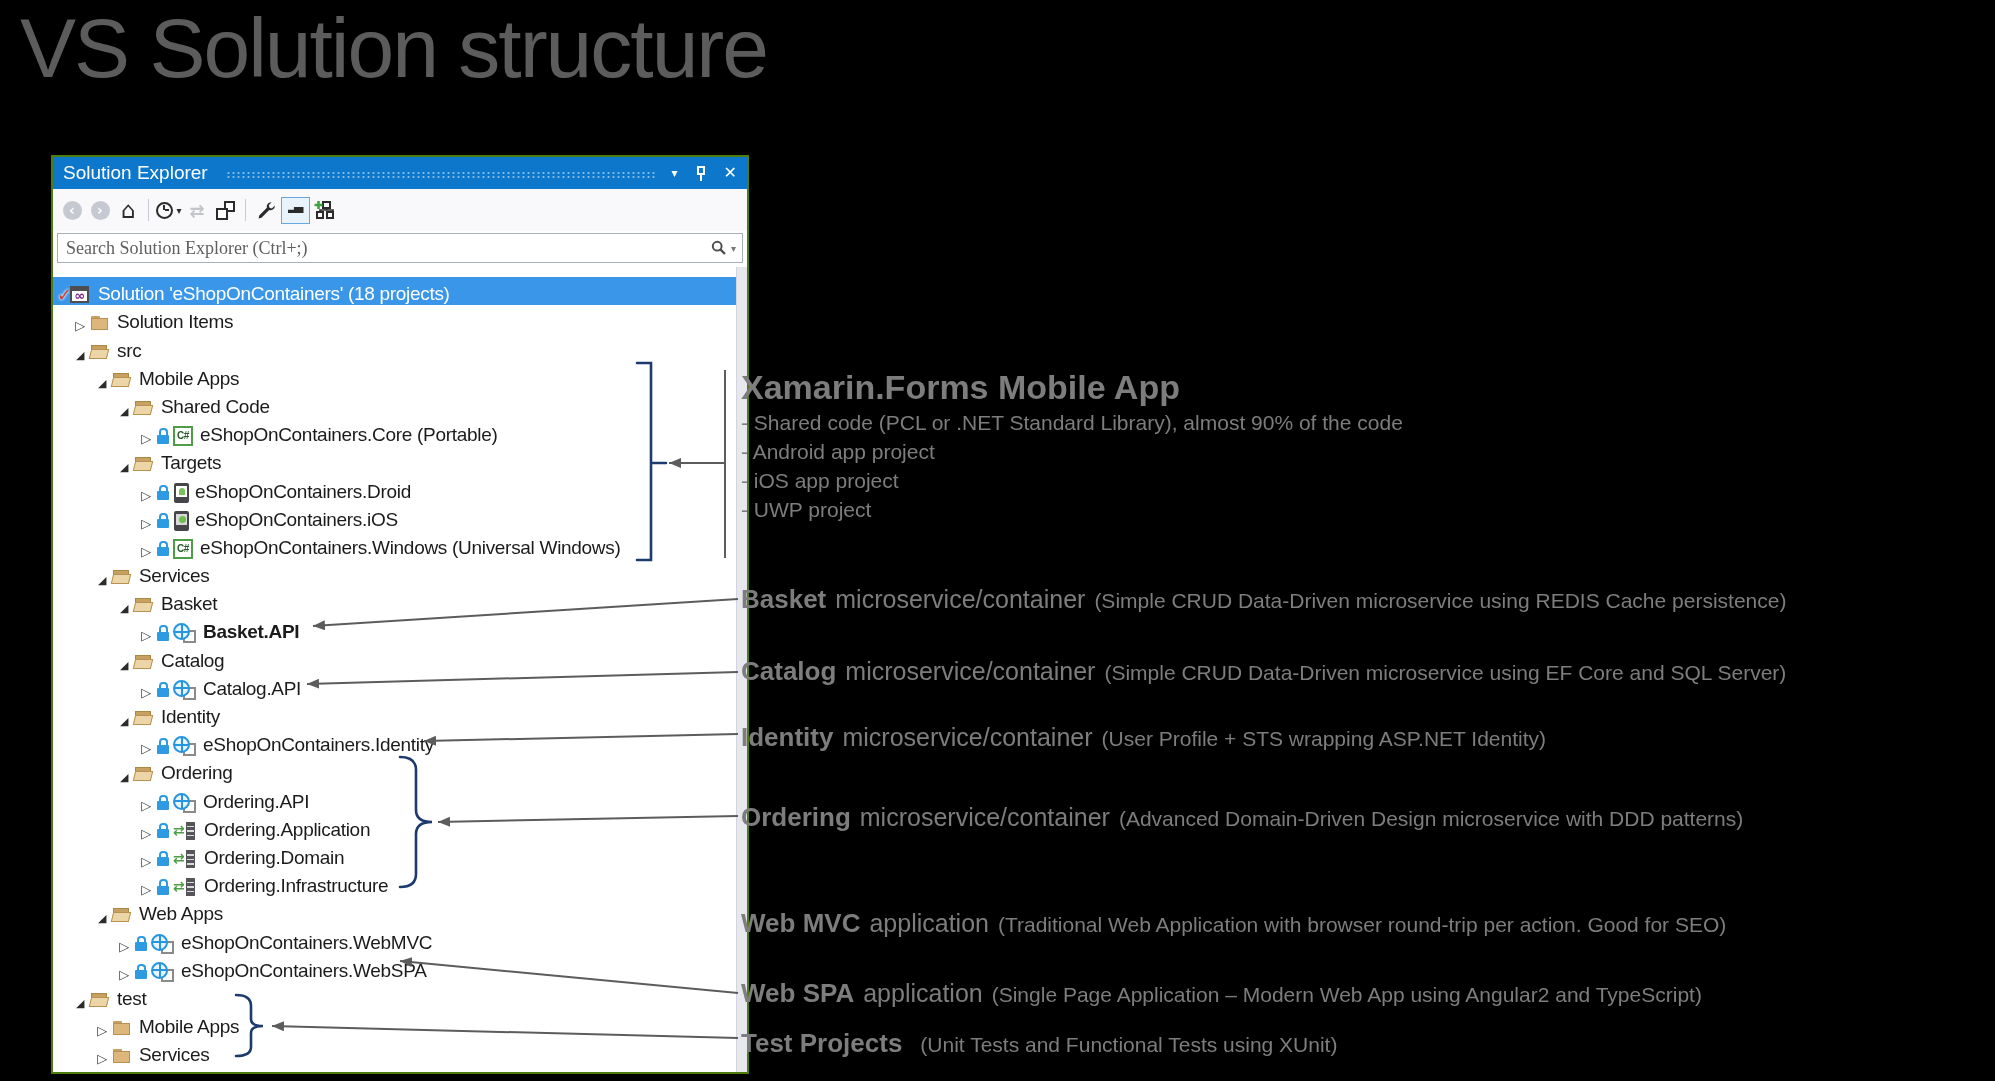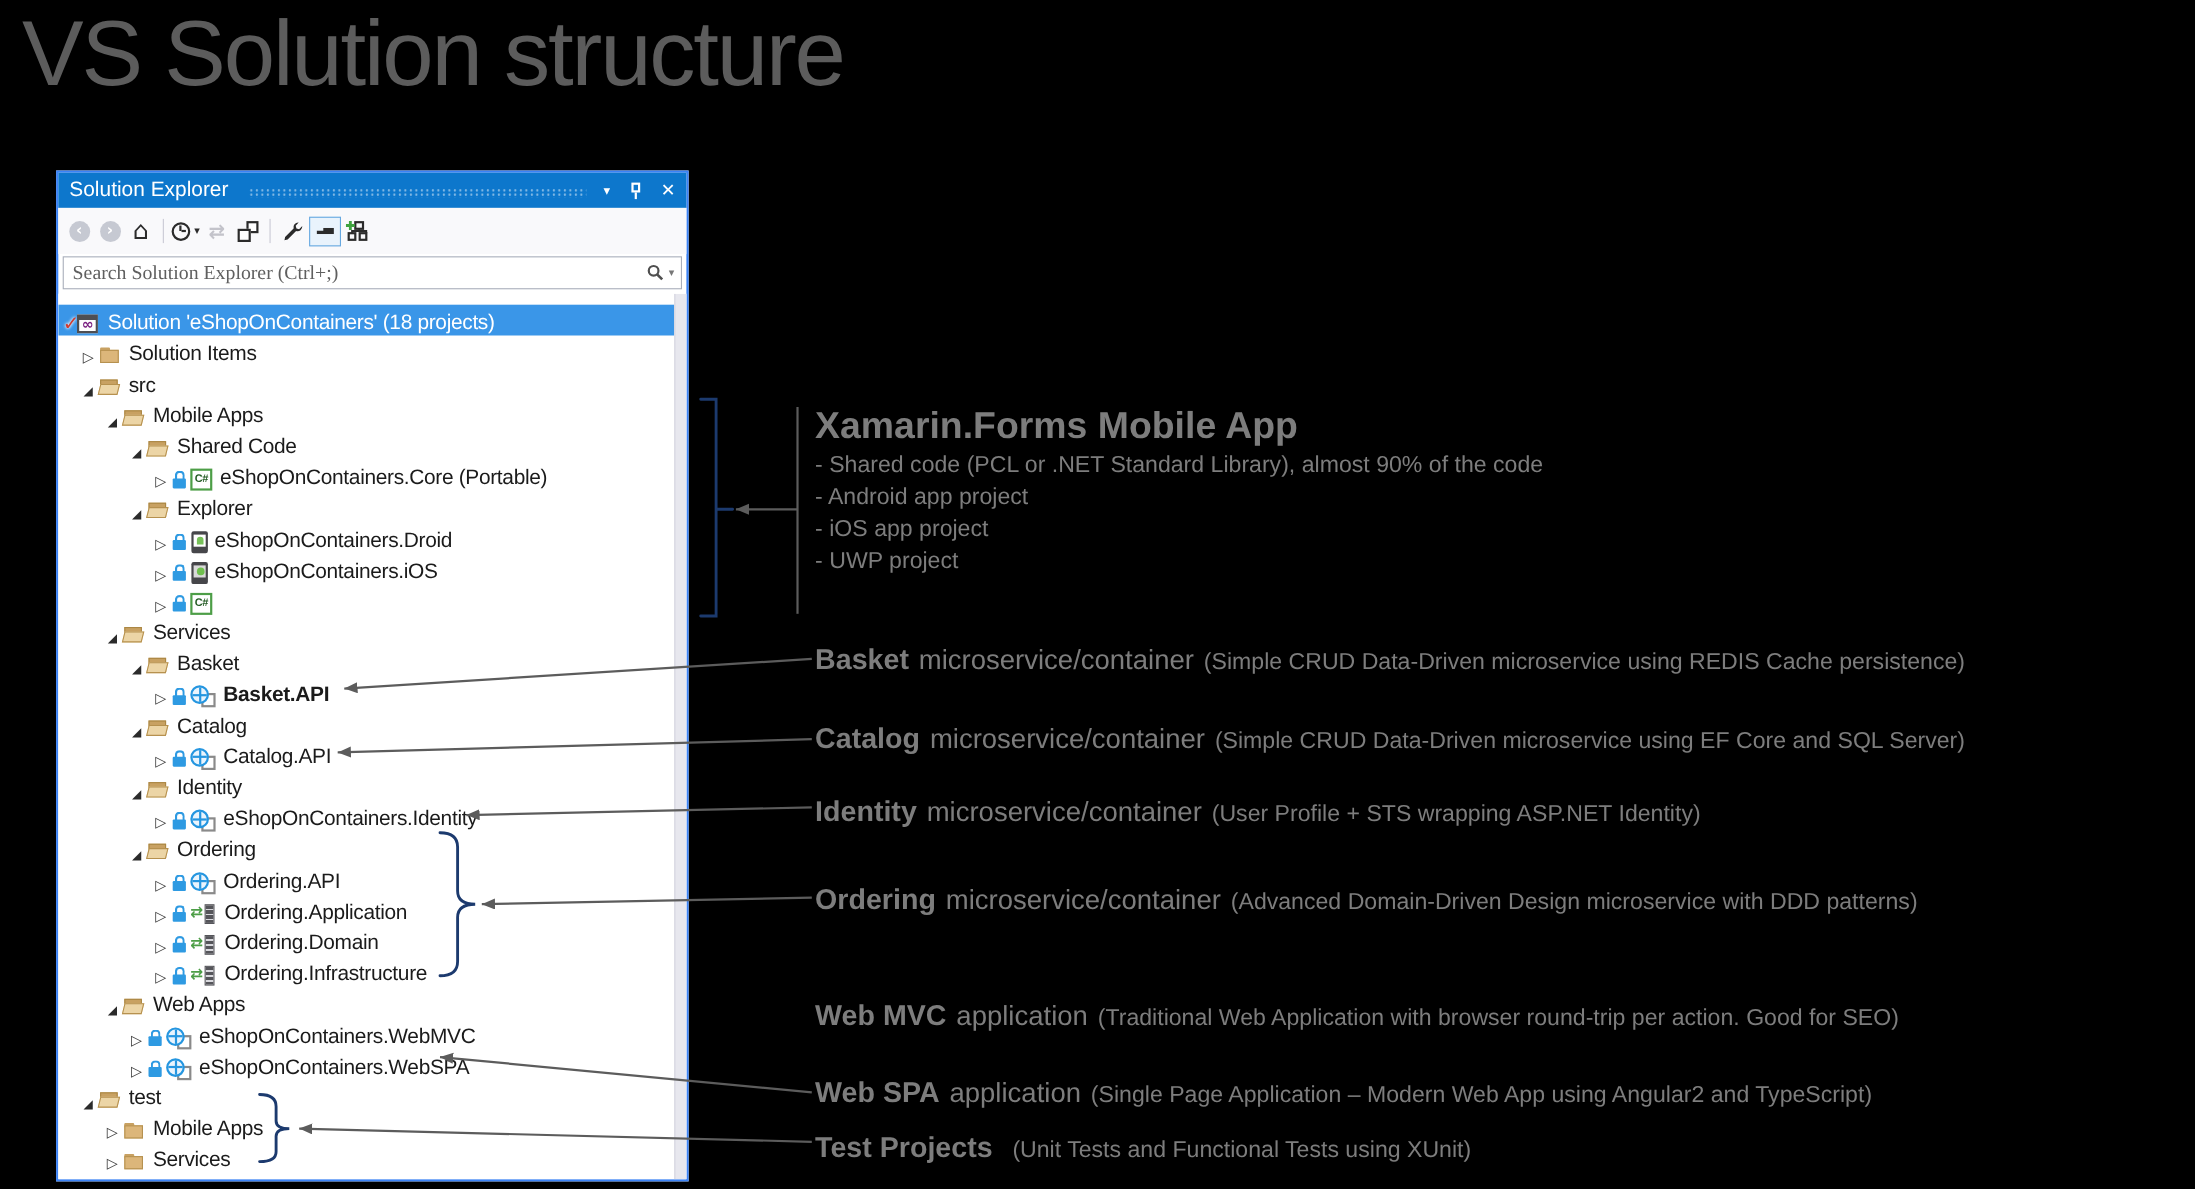--- a/index.html
+++ b/index.html
@@ -4,22 +4,22 @@
 <style>
   html,body{margin:0;padding:0;background:#000;}
   .stage{position:relative;width:1995px;height:1081px;overflow:hidden;background:#000;
          font-family:"Liberation Sans",sans-serif;}
 
   
   .page-title{position:absolute;left:20px;top:0px;margin:0;font-size:84px;font-weight:300;
     color:#5c5c5c;letter-spacing:-2px;font-family:"Liberation Sans",sans-serif;}
 
   
-  .panel{position:absolute;left:51px;top:155px;width:575px;height:919px;background:#fff;
-    border:2px solid #3b82f6;box-sizing:border-box;display:flex;flex-direction:column;}
+  .panel{position:absolute;left:51px;top:155px;width:698px;height:919px;background:#fff;
+    border:2px solid #4d7c0f;box-sizing:border-box;display:flex;flex-direction:column;}
   .titlebar{height:32px;background:var(--titlebar-blue);display:flex;align-items:center;
     color:#fff;padding:0 10px 0 10px;flex:none;}
   .titlebar .t-label{font-size:19px;}
   .grip{flex:1;height:9px;margin:4px 16px 0 18px;
     background-image:radial-gradient(rgba(255,255,255,.5) 1px, transparent 1.3px);
     background-size:5px 4px;}
   .tb-icons{display:flex;align-items:center;gap:16px;}
   .chev{font-size:12px;line-height:12px;font-family:"DejaVu Sans",sans-serif;}
   .pin{width:14px;height:17px;position:relative;}
   .pin::before{content:"";position:absolute;left:3px;top:1px;width:8px;height:9px;
@@ -229,38 +229,39 @@
         </div>
         <div class="trow" style="padding-left: 83px;">
           <span class="exp c">▷</span>
           <span class="ic ic-lock"></span>
           <span class="ic ic-csharp-project"></span>
           <span class="lbl">eShopOnContainers.Core (Portable)</span>
         </div>
         <div class="trow" style="padding-left: 61px;">
           <span class="exp e">◢</span>
           <span class="ic ic-folder-open"></span>
-          <span class="lbl">Explorer</span>
+          <span class="lbl">Targets</span>
         </div>
         <div class="trow" style="padding-left: 83px;">
           <span class="exp c">▷</span>
           <span class="ic ic-lock"></span>
           <span class="ic ic-droid-project"></span>
           <span class="lbl">eShopOnContainers.Droid</span>
         </div>
         <div class="trow" style="padding-left: 83px;">
           <span class="exp c">▷</span>
           <span class="ic ic-lock"></span>
           <span class="ic ic-ios-project"></span>
           <span class="lbl">eShopOnContainers.iOS</span>
         </div>
         <div class="trow" style="padding-left: 83px;">
           <span class="exp c">▷</span>
           <span class="ic ic-lock"></span>
           <span class="ic ic-csharp-project"></span>
+          <span class="lbl">eShopOnContainers.Windows (Universal Windows)</span>
         </div>
         <div class="trow" style="padding-left: 39px;">
           <span class="exp e">◢</span>
           <span class="ic ic-folder-open"></span>
           <span class="lbl">Services</span>
         </div>
         <div class="trow" style="padding-left: 61px;">
           <span class="exp e">◢</span>
           <span class="ic ic-folder-open"></span>
           <span class="lbl">Basket</span>

